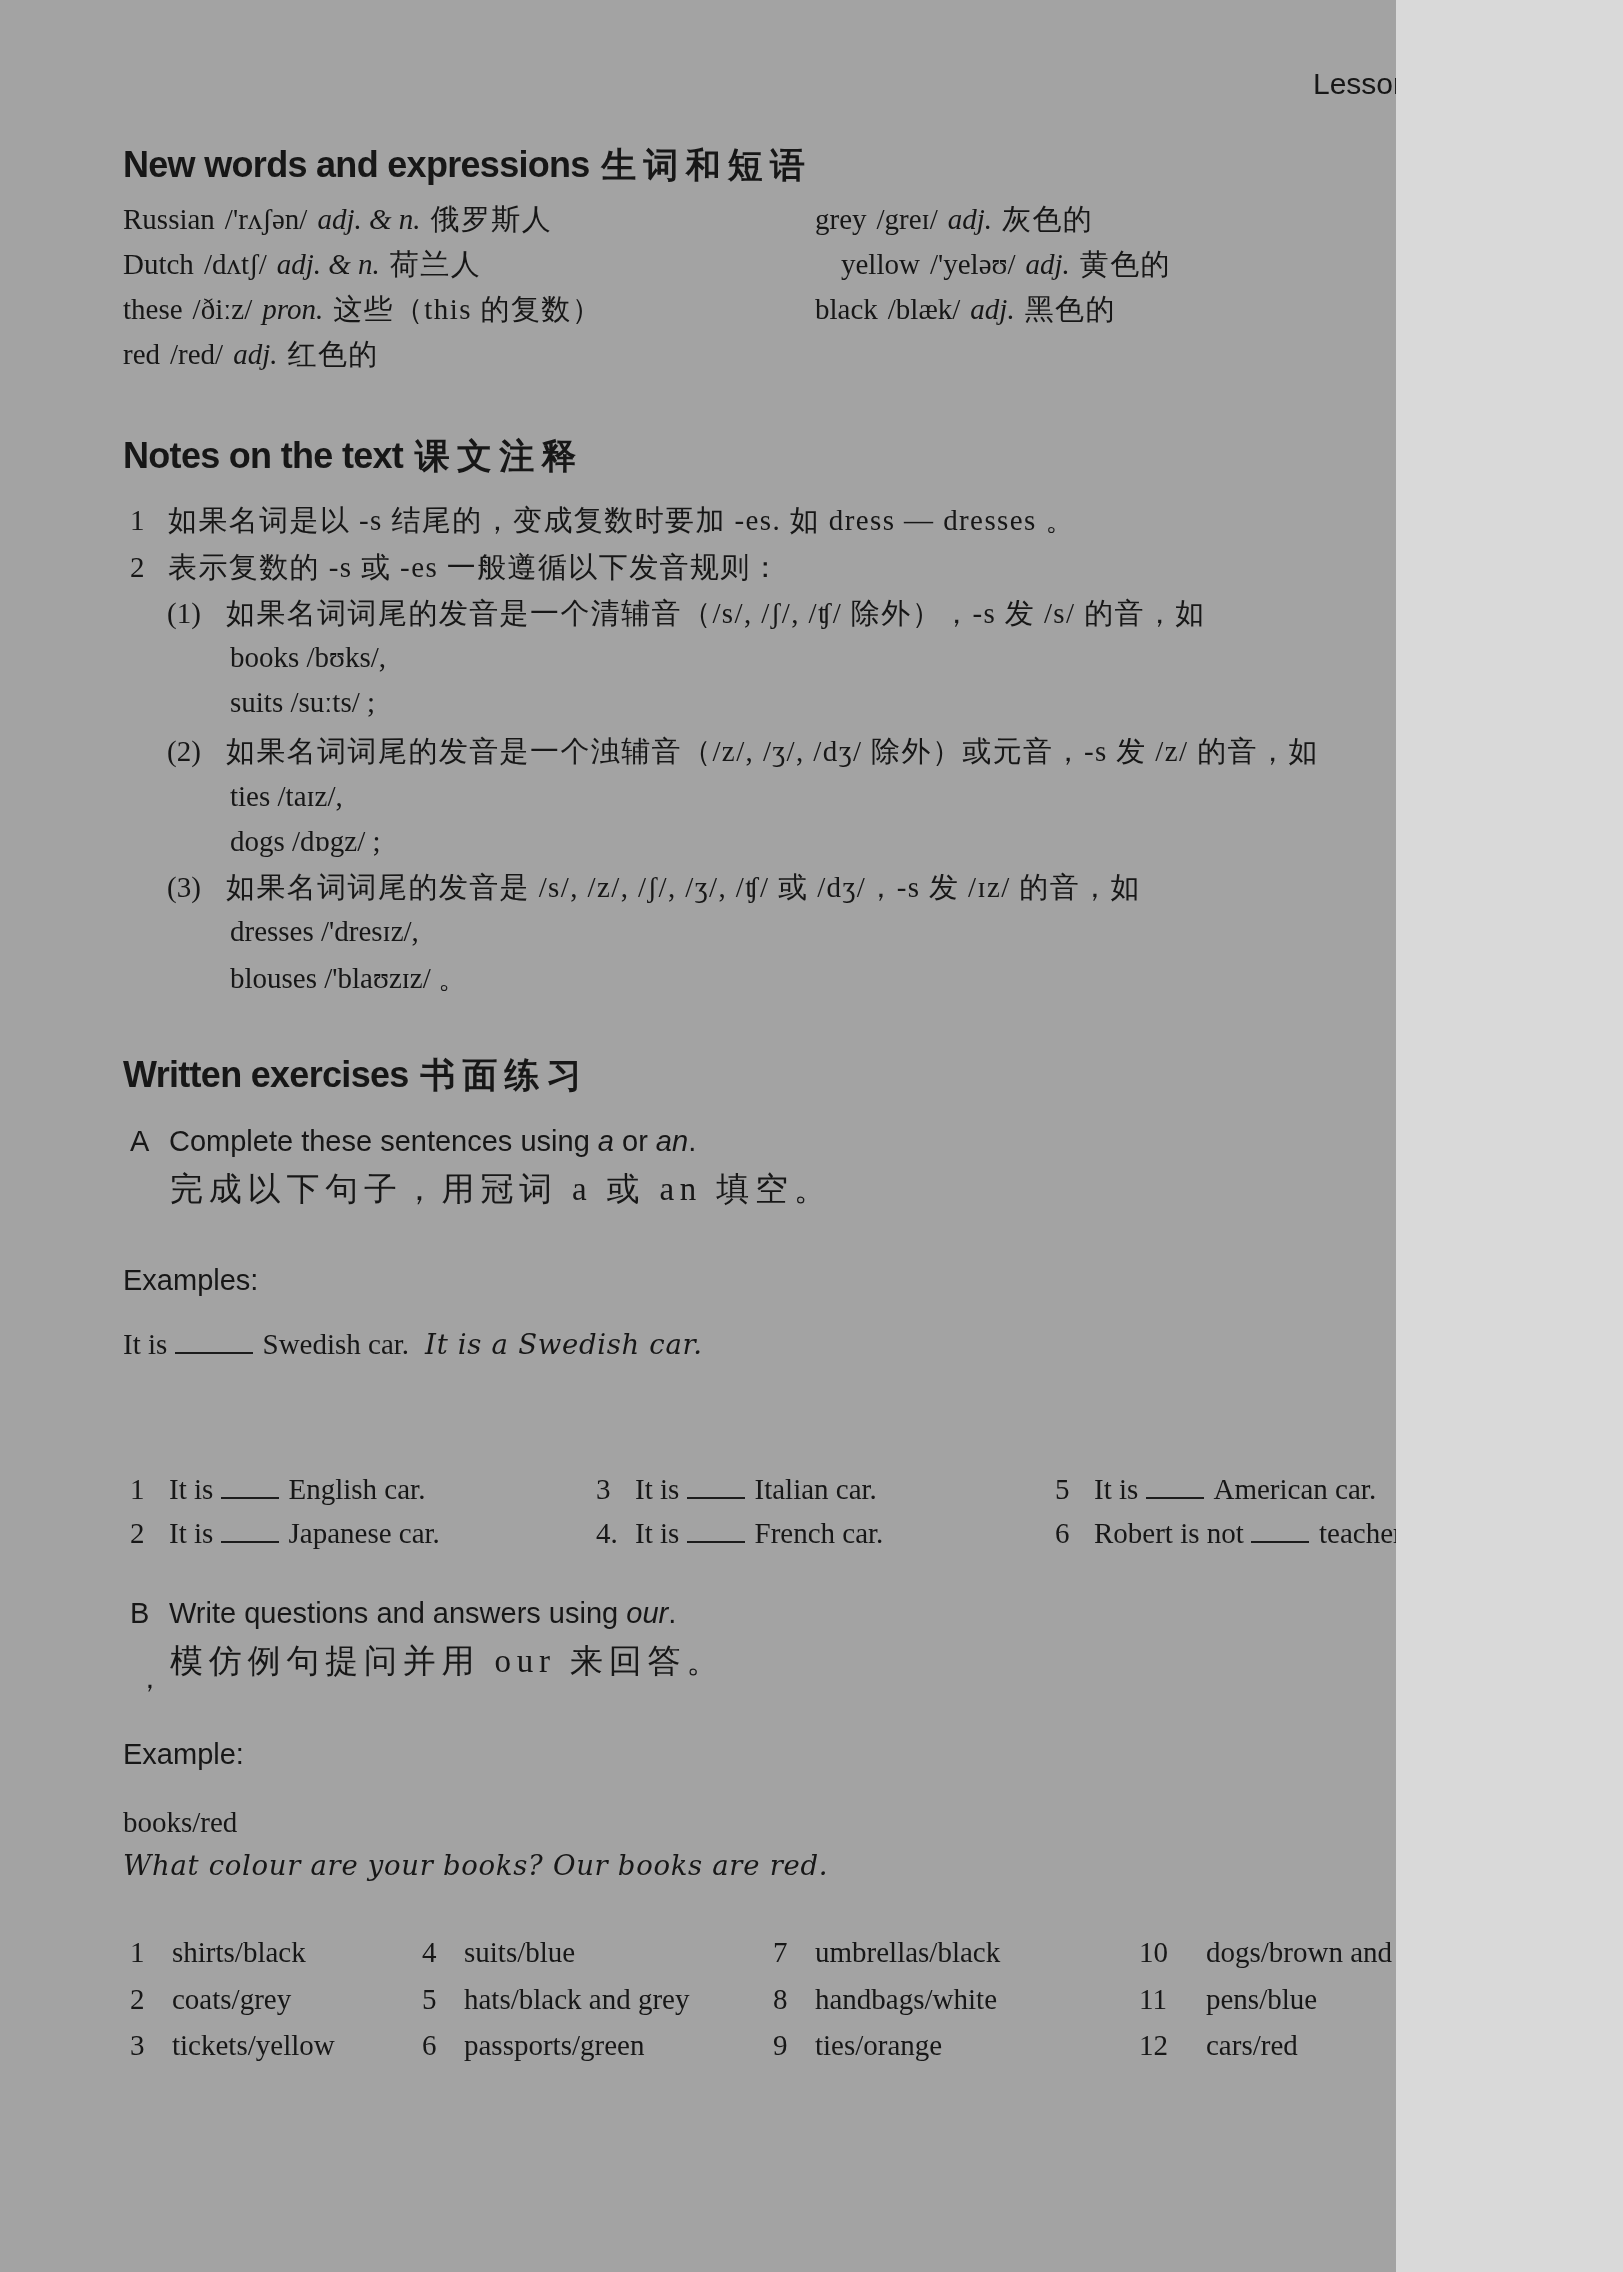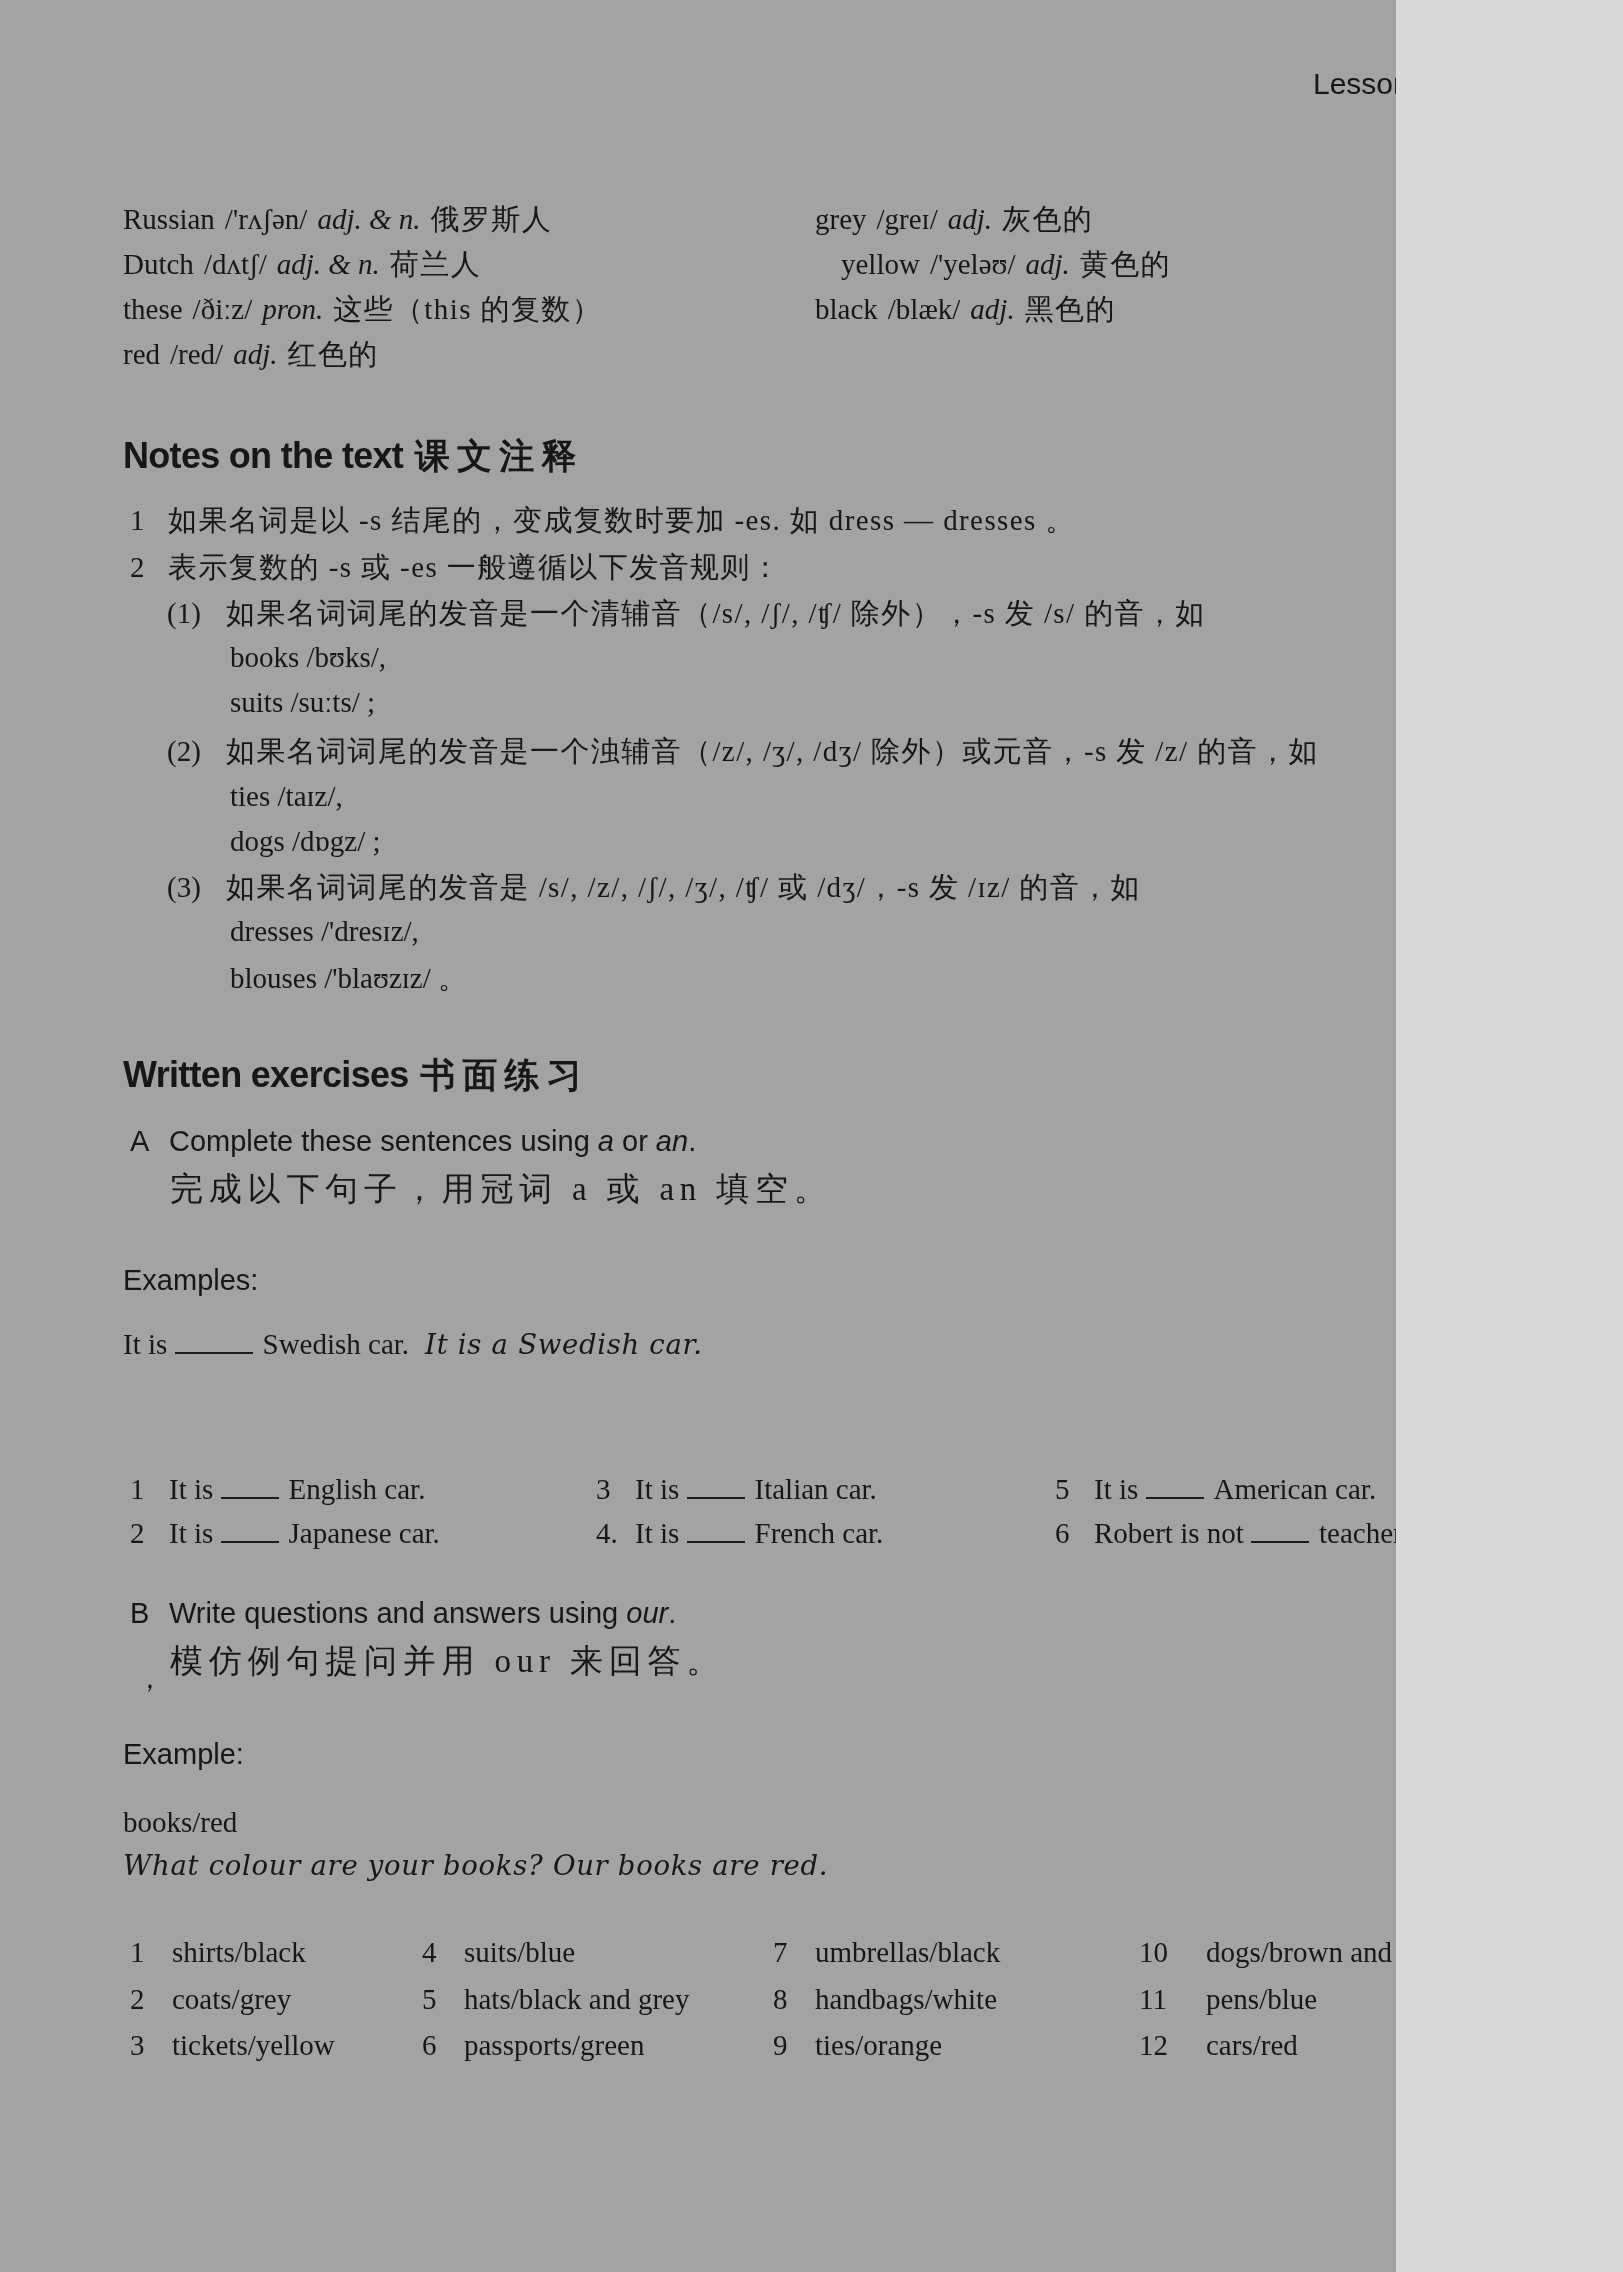--- a/index.html
+++ b/index.html
@@ -43,20 +43,23 @@
   .pagenum{font-family:"Liberation Sans",sans-serif;font-weight:bold;font-size:25px;}
   .lesson{font-family:"Liberation Sans",sans-serif;font-size:30px;letter-spacing:0;}
 </style>
 </head>
 <body>
 
 <div class="page">
 
   <div class="abs lesson" style="left:1313px;top:67px;">Lesson 16</div>
 
+  <div class="abs h" style="left:123px;top:142px;">
+    <span>New words and expressions</span><span class="cnh">生词和短语</span>
+  </div>
 
   <div class="abs serif" style="left:123px;top:200px;">
     <span class="vw">Russian</span><span class="vp">/'rʌʃən/</span><span class="vpos">adj. &amp; n.</span><span class="cjk">俄罗斯人</span>
   </div>
   <div class="abs serif" style="left:123px;top:245px;">
     <span class="vw">Dutch</span><span class="vp">/dʌtʃ/</span><span class="vpos">adj. &amp; n.</span><span class="cjk">荷兰人</span>
   </div>
   <div class="abs serif" style="left:123px;top:290px;">
     <span class="vw">these</span><span class="vp">/ðiːz/</span><span class="vpos">pron.</span><span class="cjk">这些（this 的复数）</span>
   </div>

